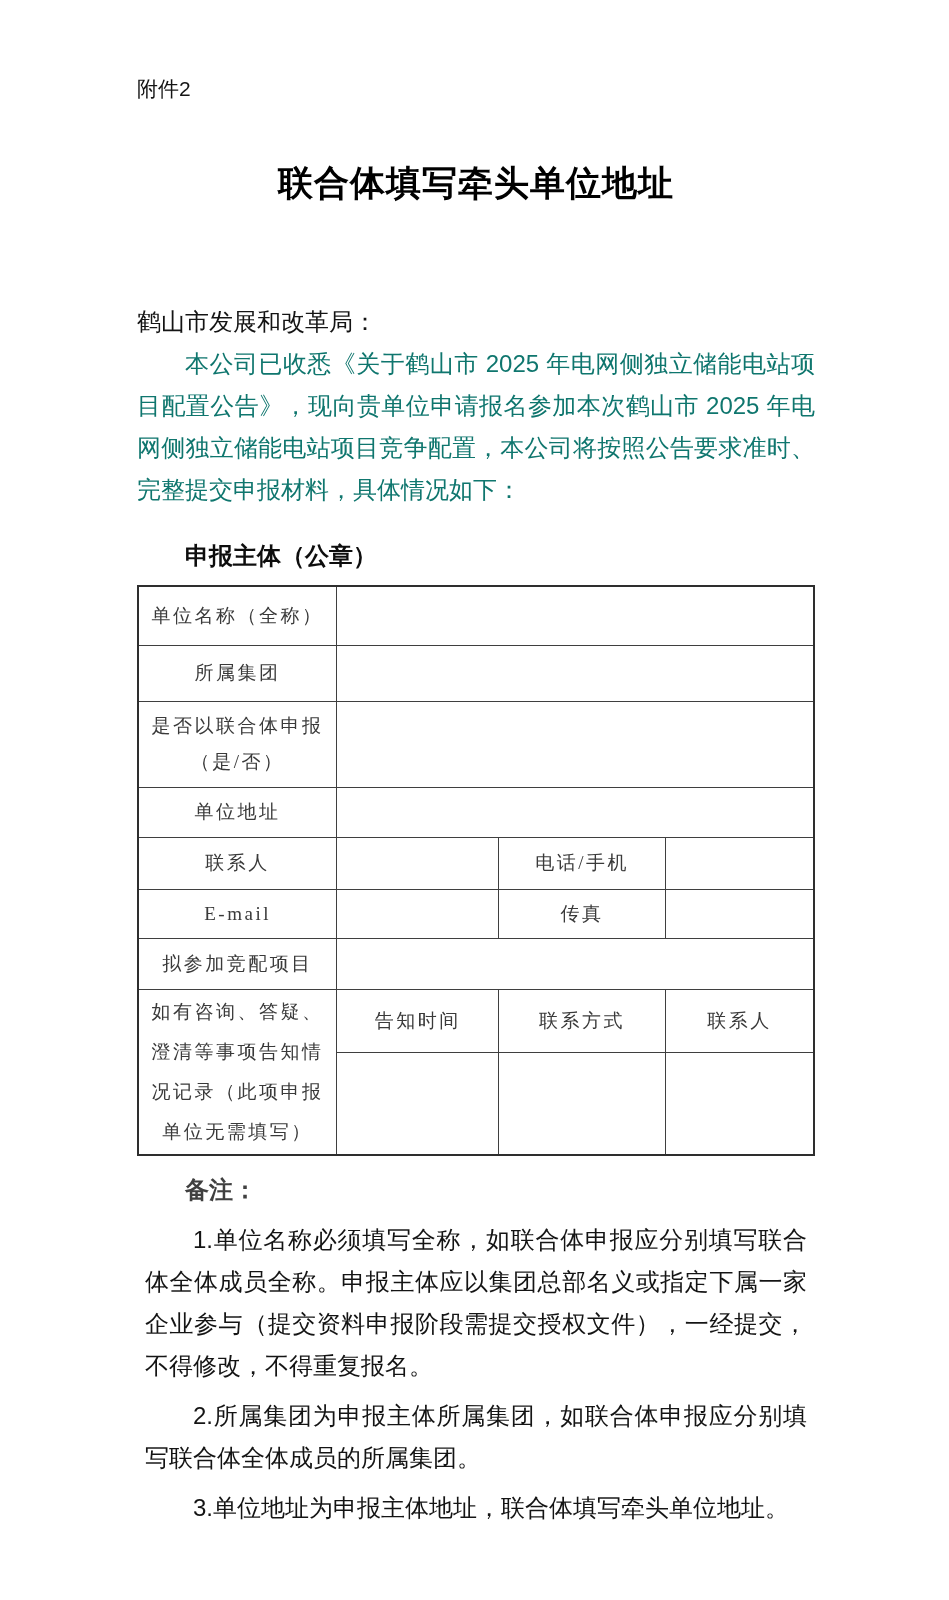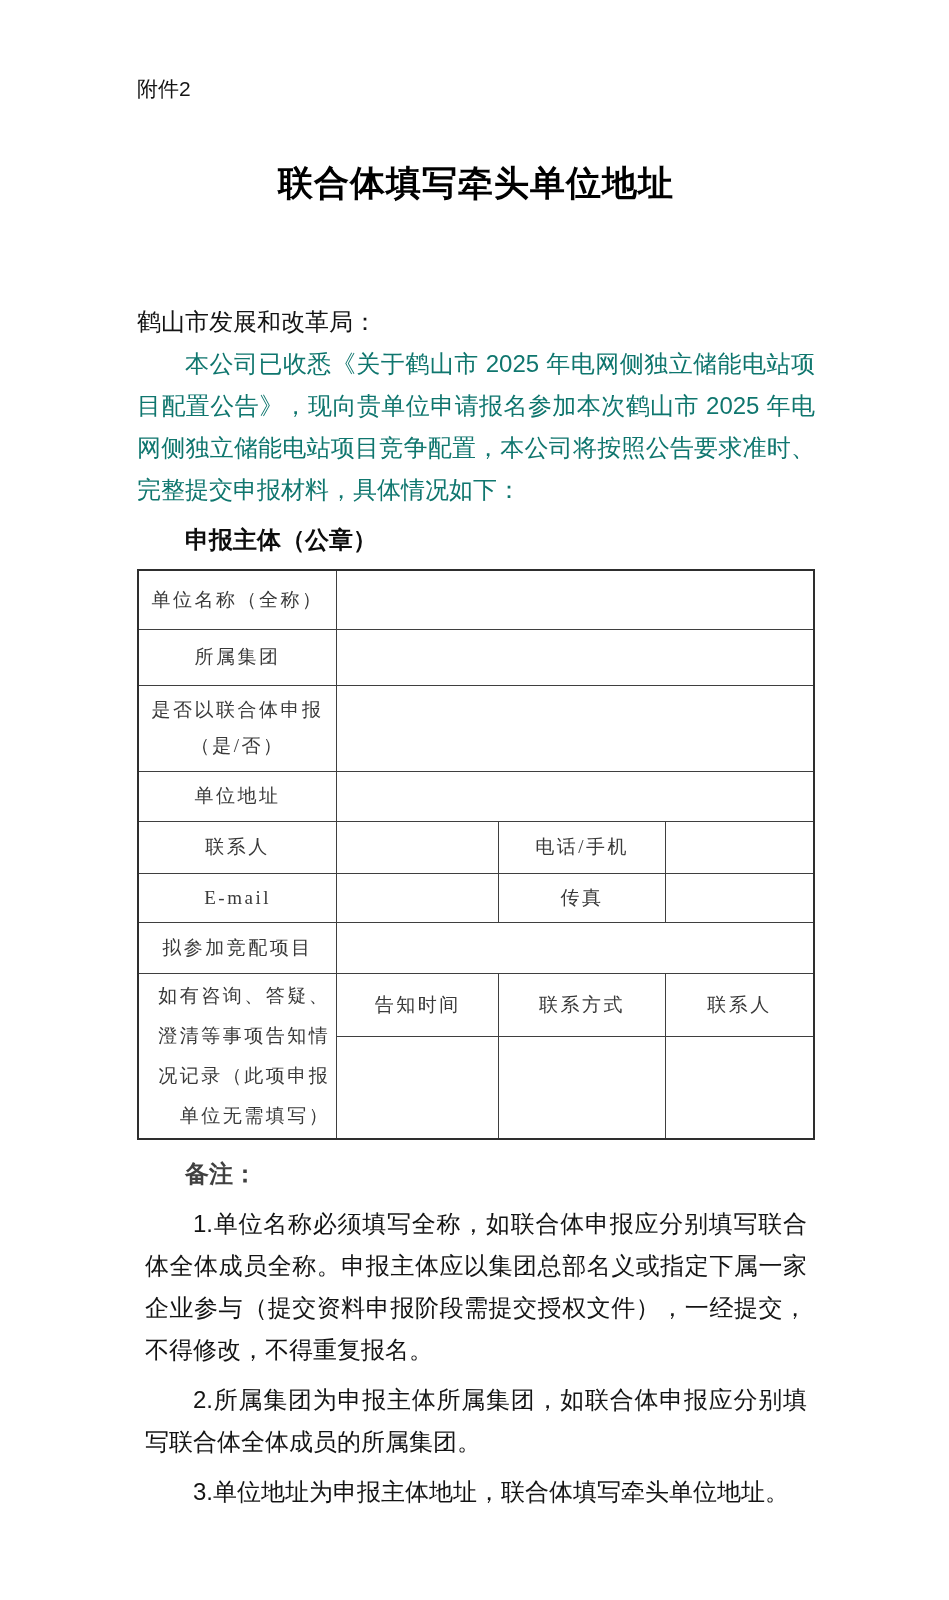--- a/index.html
+++ b/index.html
@@ -40,21 +40,21 @@
   .body-par {
     font-size: 24px;
     line-height: 42px;
     text-indent: 2em;
     text-align: justify;
     font-weight: 500;
     color: #0f766e;
     margin: 0;
   }
   .table-caption {
-    margin-top: 8px;
+    margin-top: 24px;
     font-size: 24px;
     line-height: 42px;
     text-indent: 2em;
     font-weight: 600;
     color: #0d0d0d;
   }
   table.form-table {
     width: 100%;
     border-collapse: collapse;
     table-layout: fixed;
@@ -73,21 +73,21 @@
     color: #3a3a3a;
     text-align: center;
     letter-spacing: 2.5px;
     line-height: 36px;
     font-weight: 400;
   }
   td.label .lbl-line { display: block; }
   td.notice-label {
     line-height: 40px;
     padding: 4px 8px;
-    text-align: right;
+    text-align: center;
   }
   .notes-heading {
     margin-top: 13px;
     font-size: 24px;
     line-height: 42px;
     font-weight: 700;
     text-indent: 2em;
     color: #404040;
   }
   .note {

